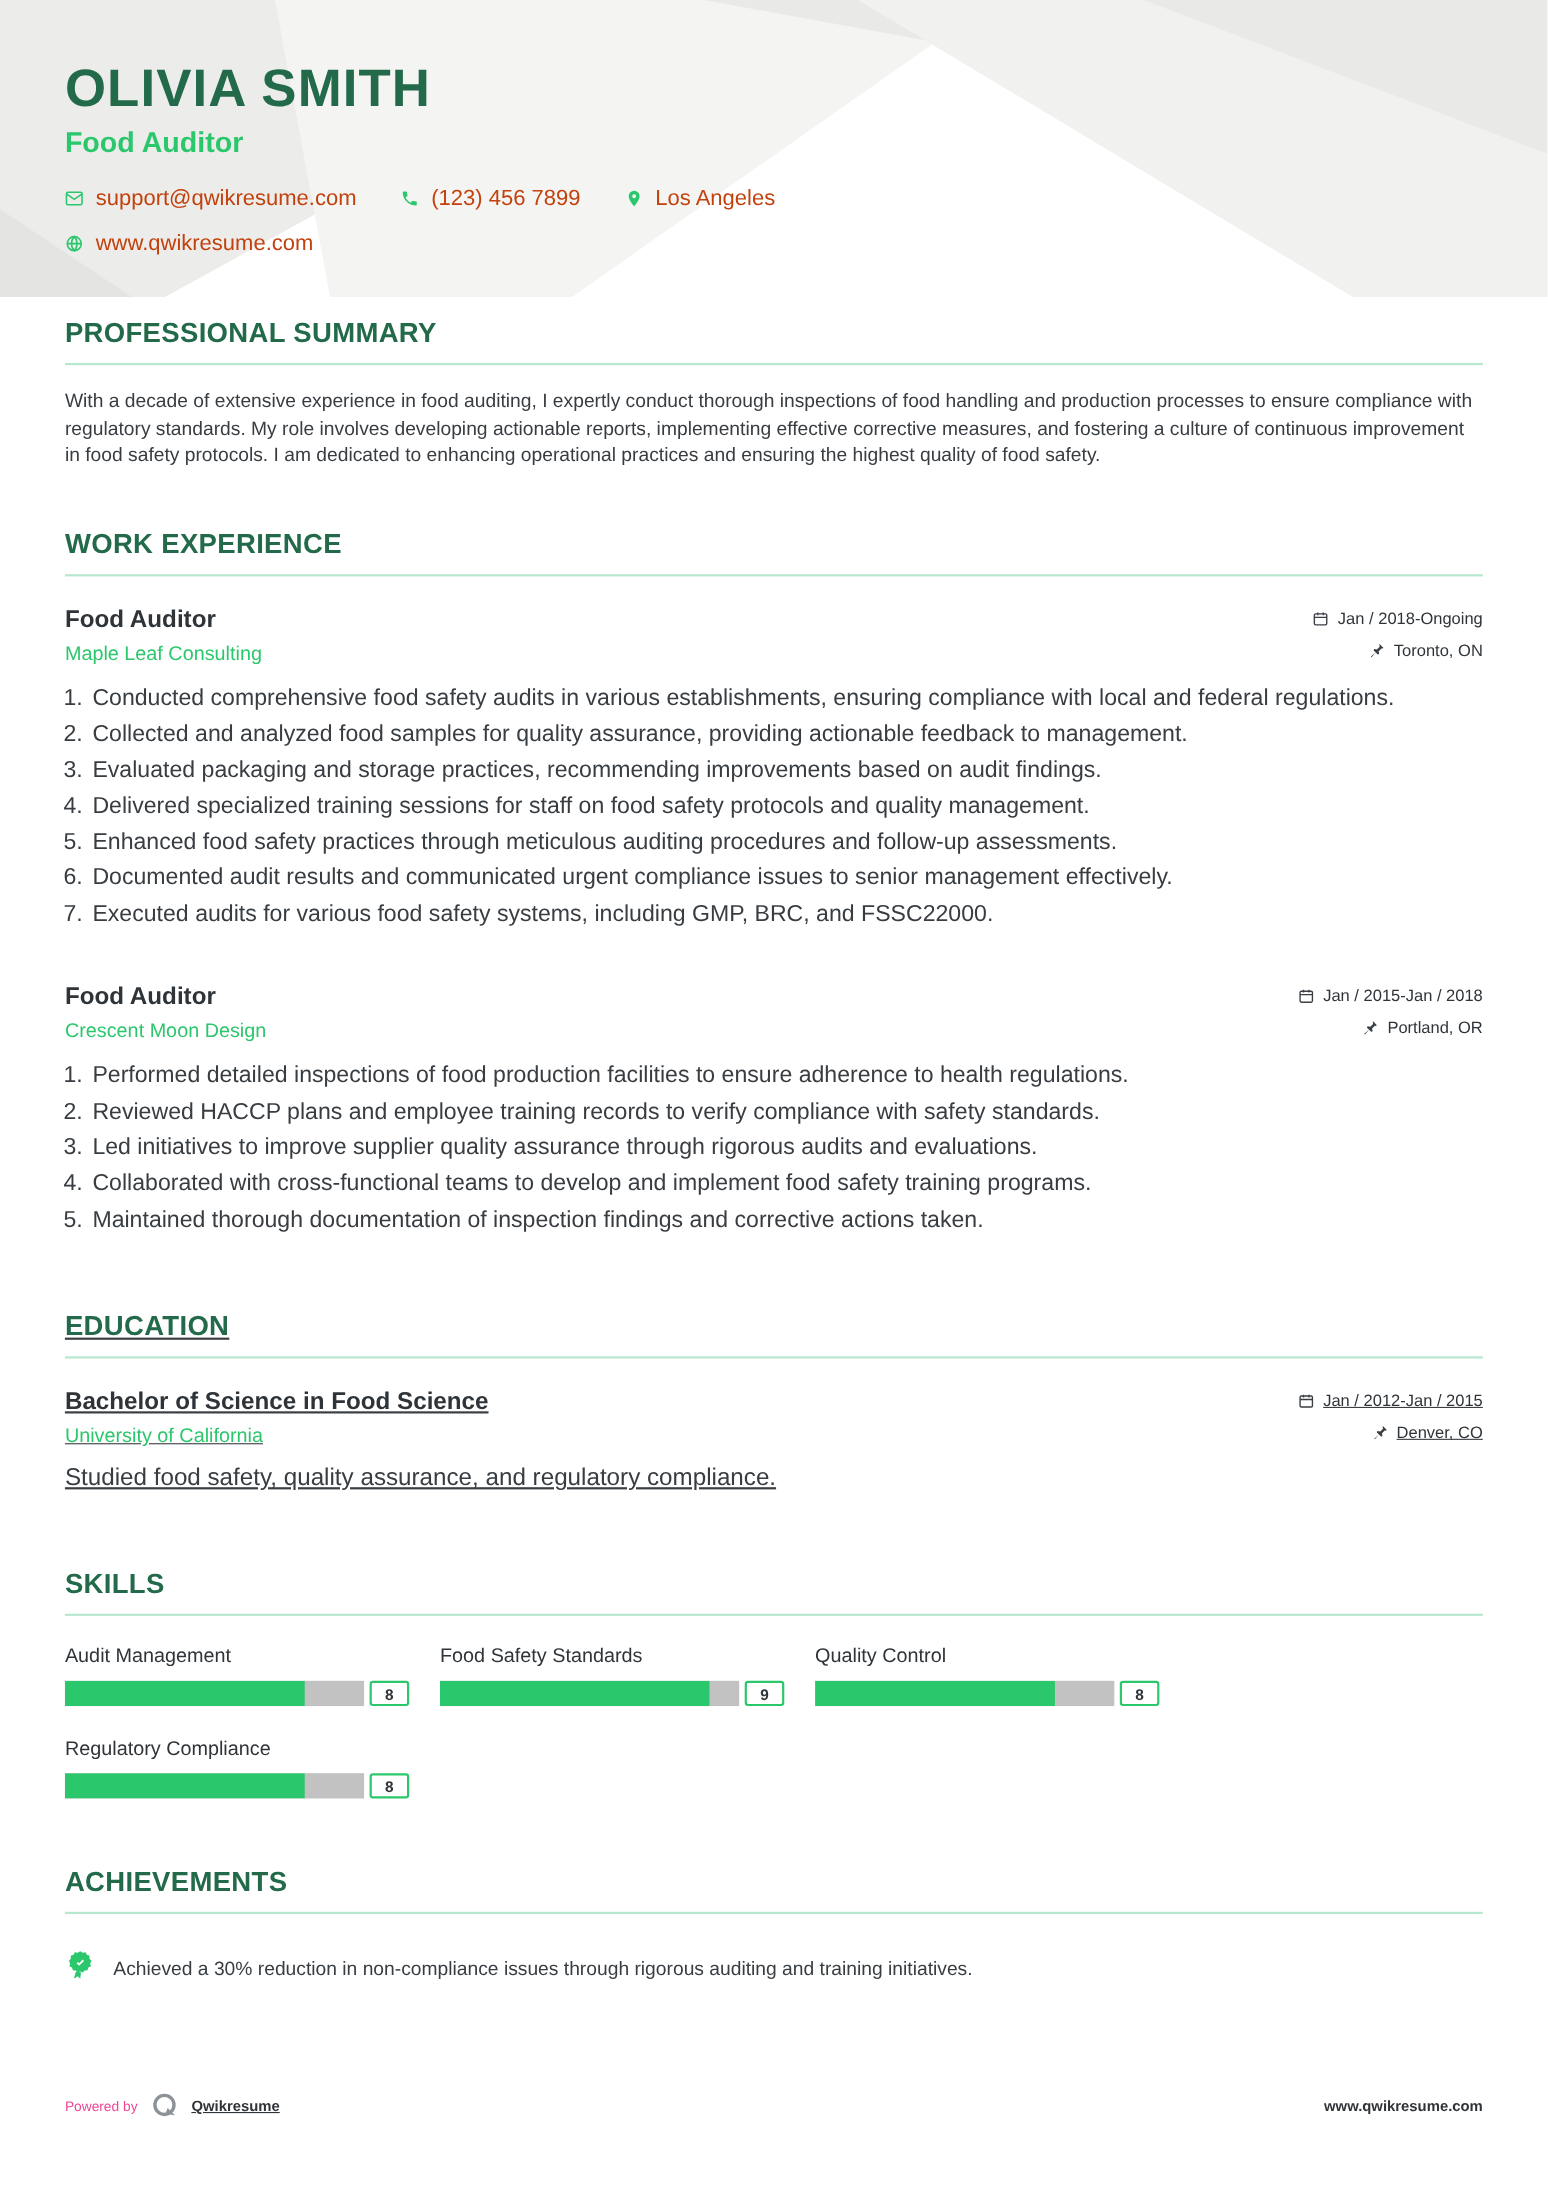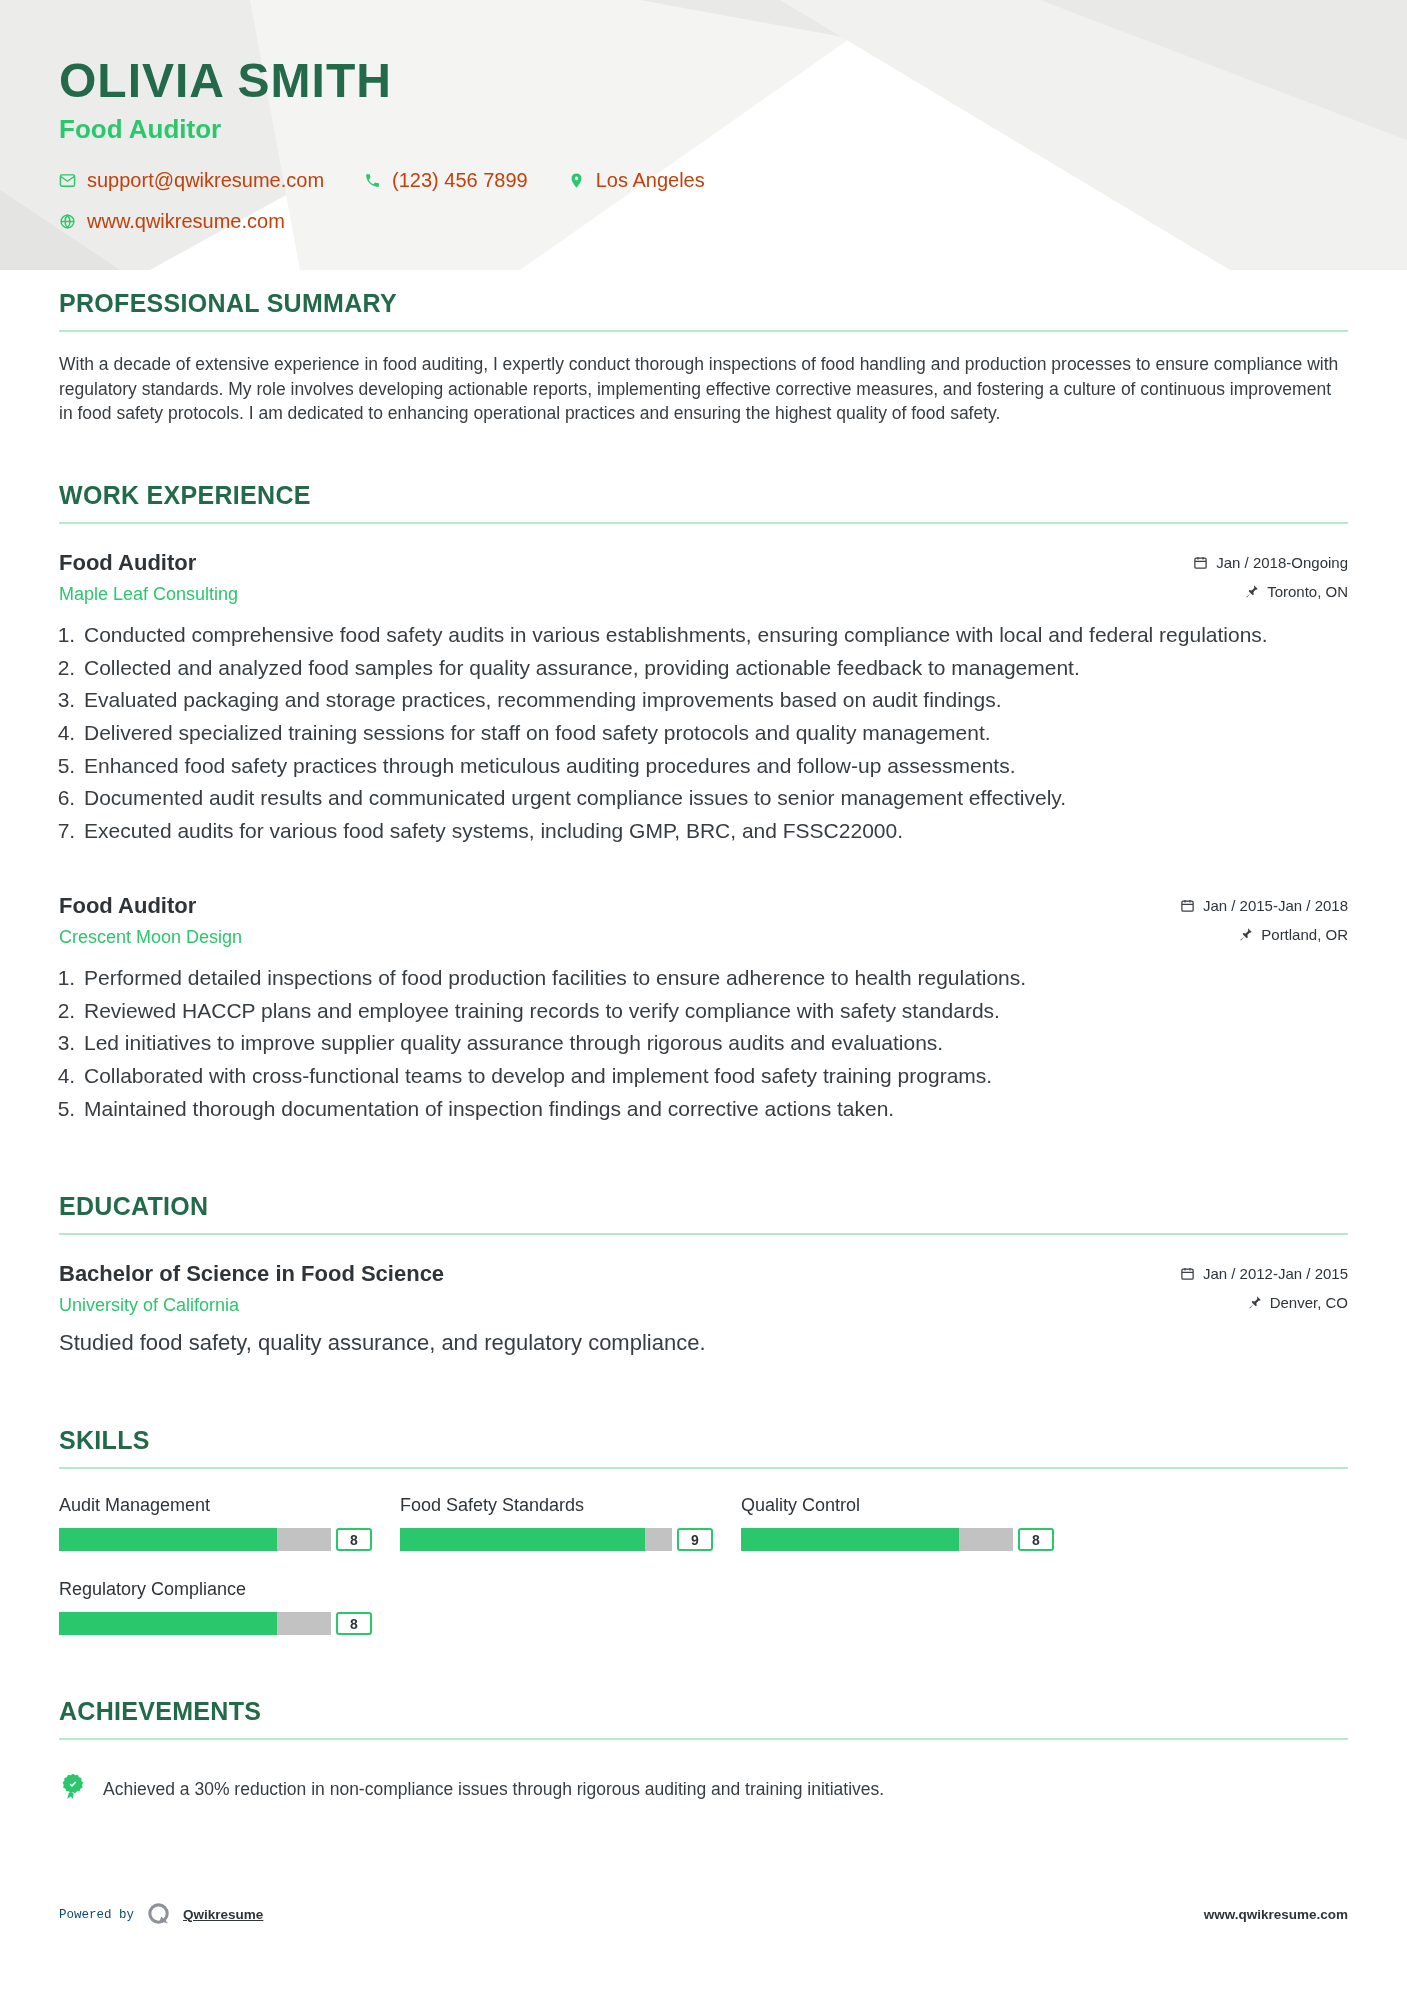--- a/index.html
+++ b/index.html
@@ -85,21 +85,21 @@
   .micon { width: 15px; height: 15px; display: block; }
   ol.bullets {
     margin-top: 16px;
     padding-left: 22px;
     font-size: 21px;
     line-height: 1.32;
     color: #383d42;
   }
   ol.bullets li { margin-bottom: 5px; padding-left: 3px; }
 
-  .sec-education { margin-top: 70px; }
+  .sec-education { margin-top: 70px; text-decoration: underline; }
   .edu-desc { margin-top: 14px; font-size: 22px; color: #383d42; }
 
   .sec-skills { margin-top: 70px; }
   .skills-grid {
     margin-top: 26px;
     display: grid;
     grid-template-columns: repeat(3, 313px);
     column-gap: 27px;
     row-gap: 28px;
     gap: 28px;
@@ -131,21 +131,21 @@
   
   footer.foot {
     margin-top: auto;
     position: relative;
     z-index: 1;
     display: flex;
     align-items: center;
     gap: 11px;
     padding: 0 59px 62px;
   }
-  .powered-by { font-size: 12.5px; color: #0c4a6e; font-family: Liberation Mono, monospace; }
+  .powered-by { font-size: 12.5px; color: #ec4899; }
   .brand-logo { width: 27px; height: 27px; display: block; }
   .brand-link {
     font-size: 13.5px;
     font-weight: 700;
     color: #2f3439;
     text-decoration: underline;
     cursor: pointer;
   }
   .footer-site { margin-left: auto; font-size: 13.5px; font-weight: 600; color: #2f3439; }
 </style>

